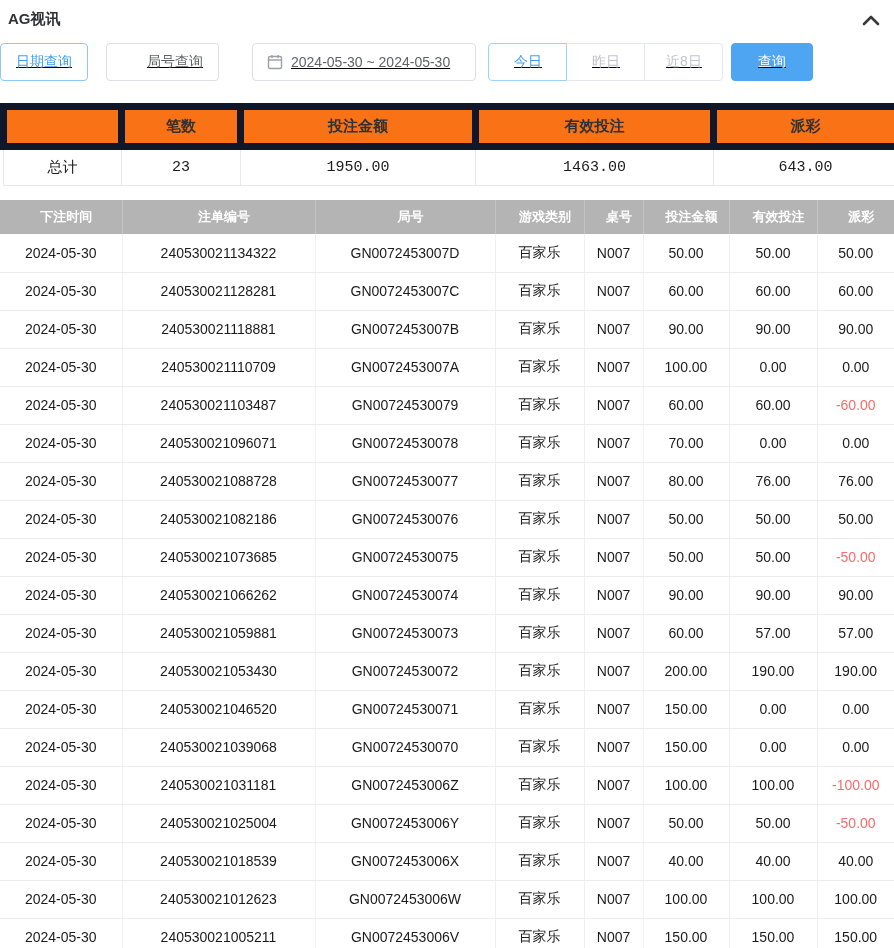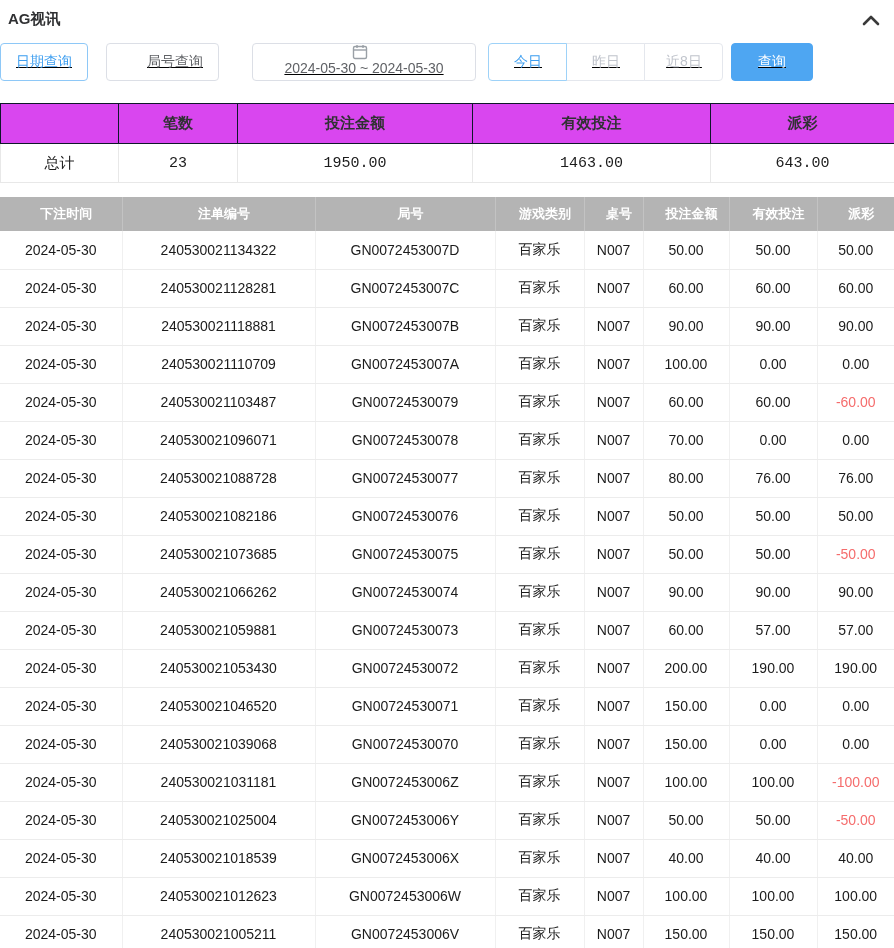--- a/index.html
+++ b/index.html
@@ -12,38 +12,38 @@
   .page-title { font-size: 15px; font-weight: bold; color: #303133; margin: 0; }
   .collapse-btn { background: none; border: none; padding: 2px; cursor: pointer; line-height: 0; }
 
   
   .filter-bar { display: flex; align-items: center; margin: 14px 0 0 0; text-decoration: underline; }
   .btn { height: 38px; border-radius: 4px; background: #fff; font-size: 14px; cursor: pointer;
          padding: 0 15px; border: 1px solid #dcdfe6; color: #606266; font-family: inherit; }
   .btn-outline-active { color: #3d9ef0; border-color: #8ec8f7; }
   .btn-plain { margin-left: 18px; padding-left: 40px; }
   .date-picker { display: flex; align-items: center; margin-left: 33px; width: 224px; height: 38px;
-                 border: 1px solid #dcdfe6; border-radius: 4px; padding: 0 14px; cursor: pointer; background: #fff; flex-direction: column; }
+                 border: 1px solid #dcdfe6; border-radius: 4px; padding: 0 14px; cursor: pointer; background: #fff; }
   .date-picker .cal { margin-right: 8px; line-height: 0; }
   .date-picker .date-text { font-size: 14px; color: #606266; white-space: nowrap; }
 
   .btn-group { display: inline-flex; margin-left: 12px; }
   .btn-group .qbtn { width: 79px; height: 38px; background: #fff; border: 1px solid #e4e7ed;
                      font-size: 14px; color: #c0c4cc; cursor: pointer; margin-left: -1px; font-family: inherit; padding-left: 7px; }
   .btn-group .qbtn:first-child { border-radius: 4px 0 0 4px; margin-left: 0; }
   .btn-group .qbtn:last-child { border-radius: 0 4px 4px 0; }
   .btn-group .qbtn.active { color: #3d9ef0; border-color: #9ed2f8; position: relative; z-index: 1; }
 
   .btn-primary { margin-left: 8px; width: 82px; background: #4ea6f2; border: 1px solid #4ea6f2; color: #fff; }
 
   
   .summary-table { width: 100%; border-collapse: collapse; table-layout: fixed; margin-top: 22px;
                    font-size: 15px; color: #303133; }
-  .summary-table th { background: #d946ef; height: 40px; font-weight: 600; text-align: center;
-                      border: 1px solid #0f172a; }
+  .summary-table th { background: #f97316; height: 40px; font-weight: 600; text-align: center;
+                      border: 7px solid #0f172a; }
   .summary-table td { background: #fff; height: 39px; text-align: center; border: 1px solid #e8e8e8; color: #1b1b1b; font-family: Liberation Mono, monospace; }
 
   
   .bet-table { width: 100%; border-collapse: collapse; table-layout: fixed; margin-top: 14px; font-size: 14px; }
   .bet-table th { background: #b4b4b4; color: #fff; height: 34px; font-size: 13px; font-weight: 600;
                   text-align: center; border-right: 1px solid #c3c3c3; padding-left: 12px; }
   .bet-table th:last-child { border-right: none; }
   .bet-table td { height: 38px; text-align: center; color: #1b1b1b; background: #fff;
                   border-bottom: 1px solid #ececec; border-right: 1px solid #f0f0f0;
                   overflow: hidden; white-space: nowrap; }

